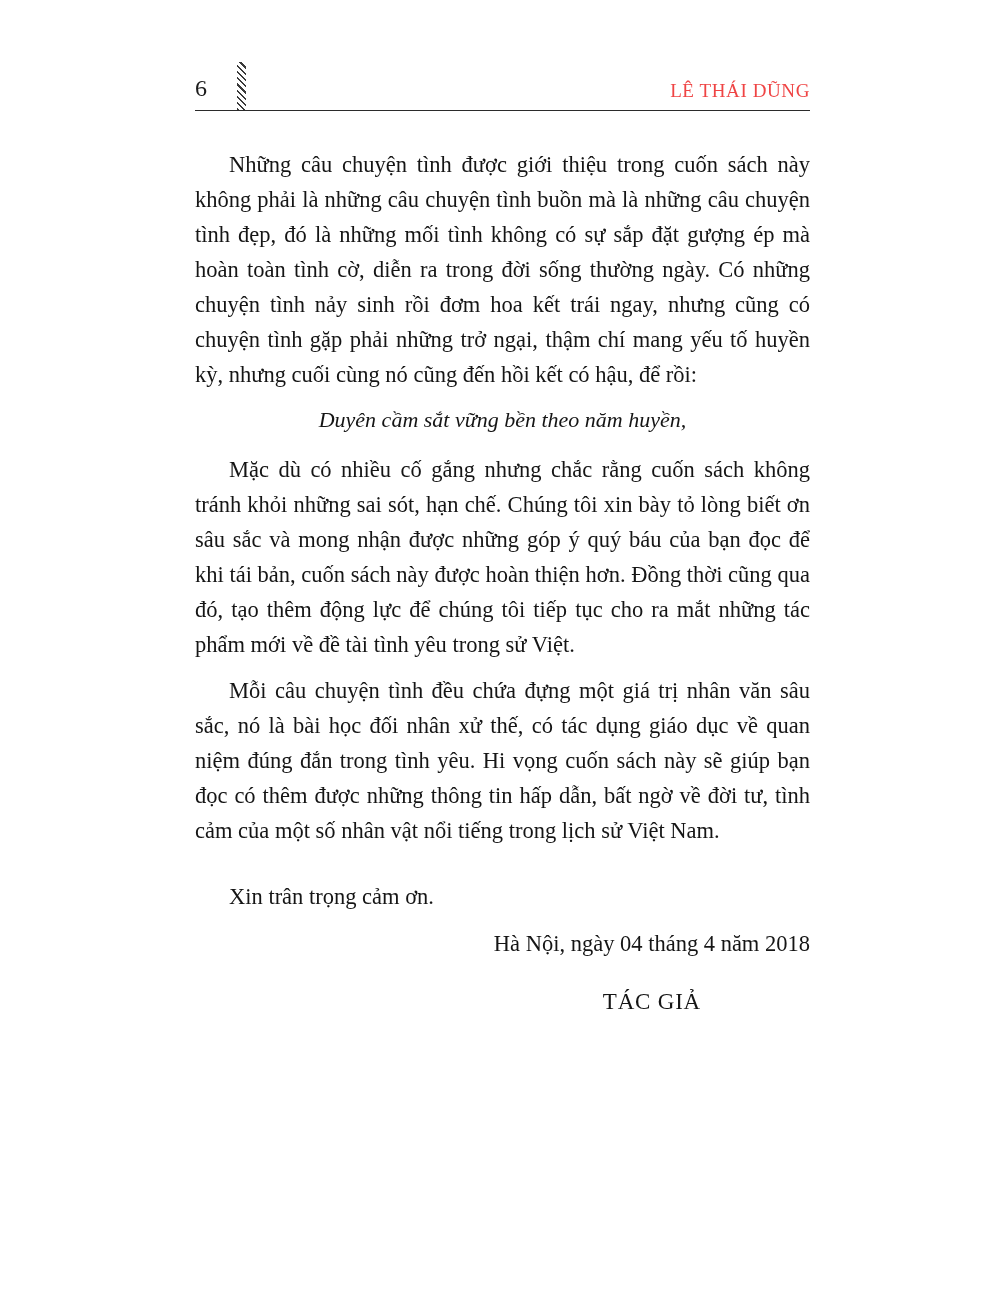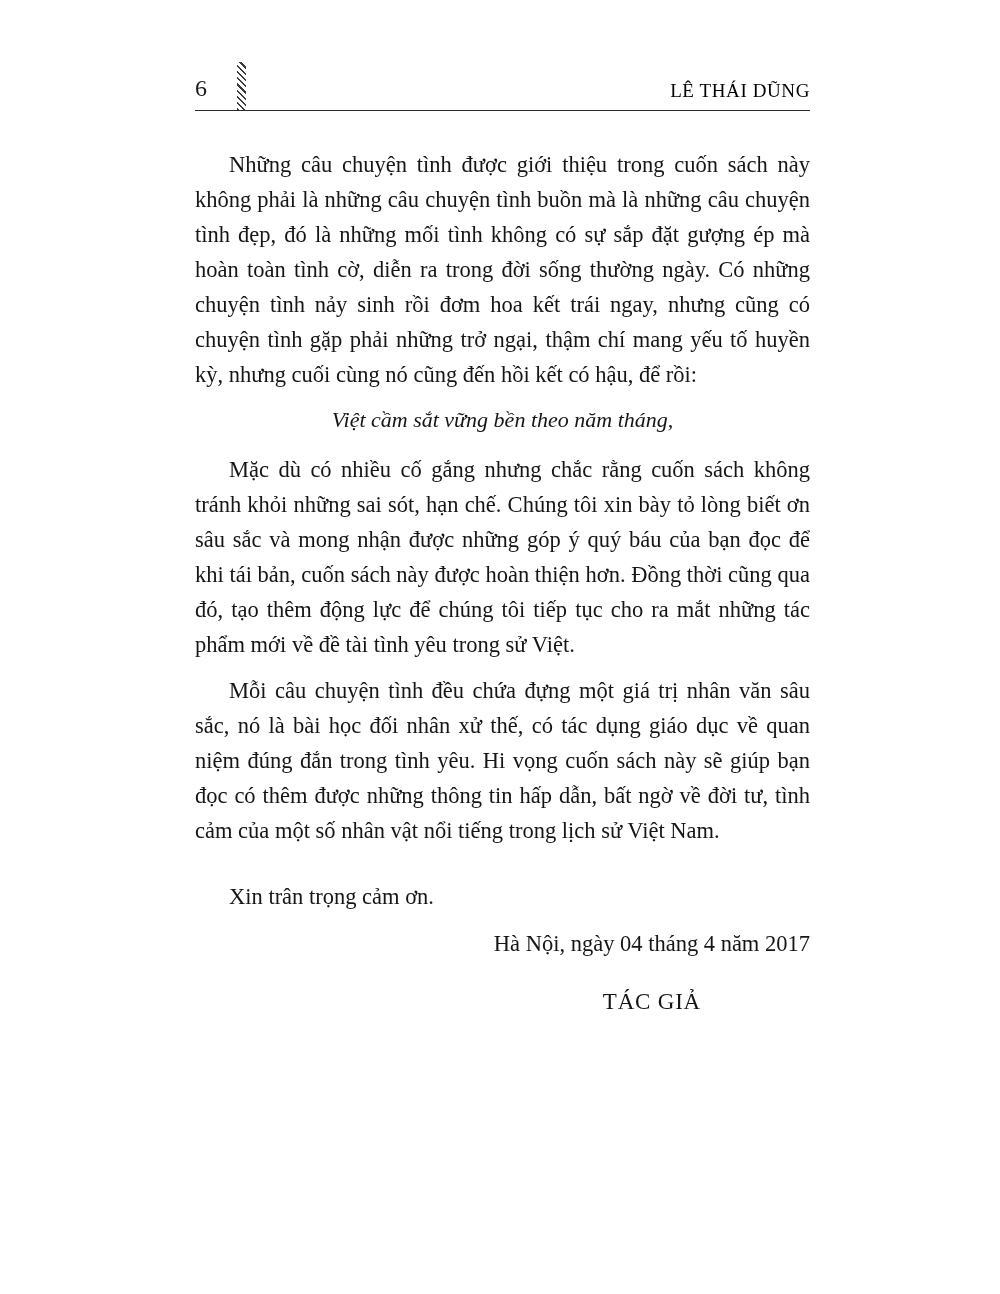--- a/index.html
+++ b/index.html
@@ -47,21 +47,21 @@
       #3a3a3a 0px,
       #3a3a3a 1.6px,
       transparent 1.6px,
       transparent 4.4px
     );
   }
   .running-head {
     font-size: 19px;
     line-height: 1;
     letter-spacing: 0.6px;
-    color: #000000;
+    color: #ef4444;
   }
   .page-body {
     margin-top: 36px;
     font-size: 22.5px;
     line-height: 35px;
     text-align: justify;
   }
   .para {
     margin: 0 0 11px 0;
     text-indent: 34px;
@@ -110,30 +110,30 @@
     <span class="page-number">6</span>
     <span class="decorative-hatch"></span>
     <span class="running-head">LÊ THÁI DŨNG</span>
   </header>
 
   <main class="page-body">
 
     <p class="para">Những câu chuyện tình được giới thiệu trong cuốn sách này không phải là những câu chuyện tình buồn mà là những câu chuyện tình đẹp, đó là những mối tình không có sự sắp đặt gượng ép mà hoàn toàn tình cờ, diễn ra trong đời sống thường ngày. Có những chuyện tình nảy sinh rồi đơm hoa kết trái ngay, nhưng cũng có chuyện tình gặp phải những trở ngại, thậm chí mang yếu tố huyền kỳ, nhưng cuối cùng nó cũng đến hồi kết có hậu, để rồi:</p>
 
     <div class="verse-block">
-      <div class="verse-line">Việt cầm sắt vững bền theo năm tháng,</div>
+      <div class="verse-line">Duyên cầm sắt vững bền theo năm huyền,</div>
     </div>
 
     <p class="para spaced-top">Mặc dù có nhiều cố gắng nhưng chắc rằng cuốn sách không tránh khỏi những sai sót, hạn chế. Chúng tôi xin bày tỏ lòng biết ơn sâu sắc và mong nhận được những góp ý quý báu của bạn đọc để khi tái bản, cuốn sách này được hoàn thiện hơn. Đồng thời cũng qua đó, tạo thêm động lực để chúng tôi tiếp tục cho ra mắt những tác phẩm mới về đề tài tình yêu trong sử Việt.</p>
 
     <p class="para">Mỗi câu chuyện tình đều chứa đựng một giá trị nhân văn sâu sắc, nó là bài học đối nhân xử thế, có tác dụng giáo dục về quan niệm đúng đắn trong tình yêu. Hi vọng cuốn sách này sẽ giúp bạn đọc có thêm được những thông tin hấp dẫn, bất ngờ về đời tư, tình cảm của một số nhân vật nổi tiếng trong lịch sử Việt Nam.</p>
 
     <p class="para closing-line">Xin trân trọng cảm ơn.</p>
 
     <div class="signature-block">
       <div class="signature-inner">
-        <div class="date-line">Hà Nội, ngày 04 tháng 4 năm 2017</div>
+        <div class="date-line">Hà Nội, ngày 04 tháng 4 năm 2018</div>
         <div class="author-label">TÁC GIẢ</div>
       </div>
     </div>
 
   </main>
 </div>
 
 </body></html>

